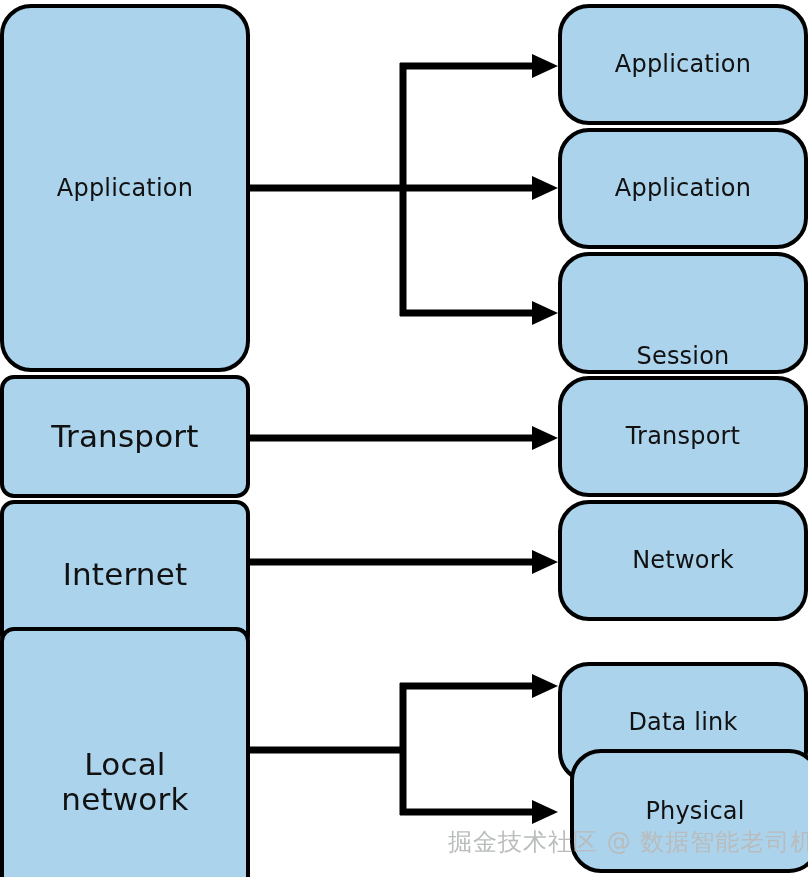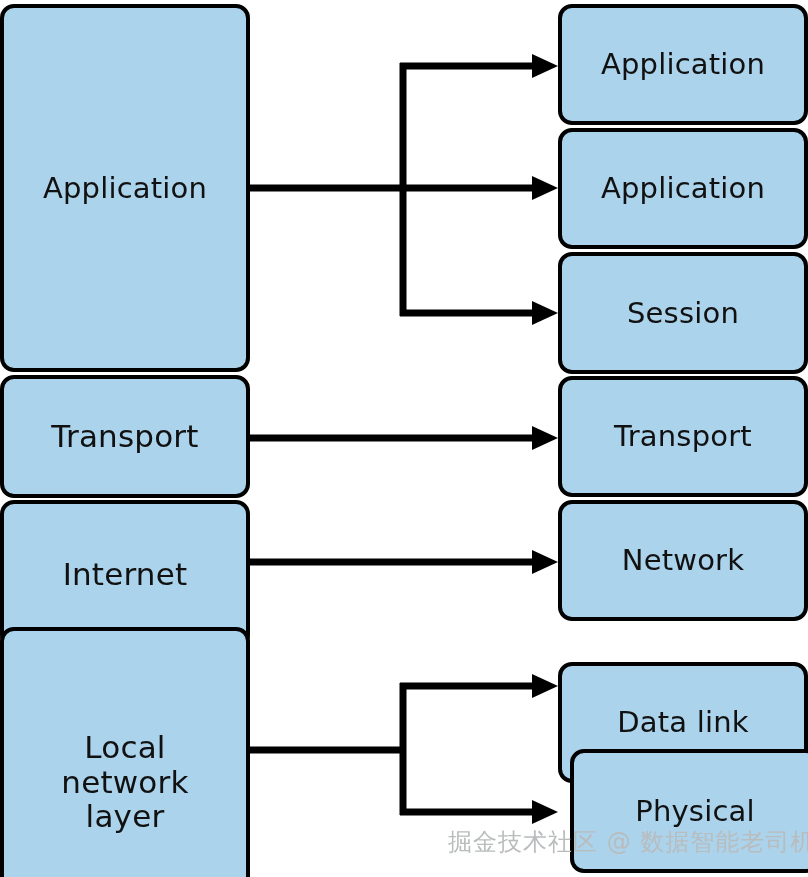--- a/index.html
+++ b/index.html
@@ -32,21 +32,21 @@
     color: #111111;
     line-height: 1.12;
     letter-spacing: 0.2px;
   }
 
   
   .col-left  { left: 0px;   width: 250px; }
   
   .col-right { left: 558px; width: 250px; }
 
-  .fs-big   { font-size: 29px; }
+  .fs-big   { font-size: 24px; border-radius: 31px; }
   .fs-mid   { font-size: 31px; }
 
   
   #connectors {
     position: absolute;
     left: 0;
     top: 0;
     width: 808px;
     height: 877px;
     pointer-events: none;
@@ -118,33 +118,32 @@
   </div>
 
   <div class="layer-box col-left fs-mid" style="top:500px; height:149px;">
     <span>Internet</span>
   </div>
 
   <div class="layer-box col-left fs-mid" style="top:627px; height:310px;">
     <span>
       <span>Local</span><br>
       <span>network</span><br>
-      <span>layer</span>
     </span>
   </div>
 
   <div class="layer-box col-right fs-big" style="top:4px; height:121px;">
     <span>Application</span>
   </div>
 
   <div class="layer-box col-right fs-big" style="top:128px; height:121px;">
     <span>Application</span>
   </div>
 
-  <div class="layer-box col-right fs-big" style="top:252px; height:122px;">
+  <div class="layer-box col-right fs-big" style="top:252px; height:122px;align-items:flex-end;">
     <span>Session</span>
   </div>
 
   <div class="layer-box col-right fs-big" style="top:376px; height:121px;">
     <span>Transport</span>
   </div>
 
   <div class="layer-box col-right fs-big" style="top:500px; height:121px;">
     <span>Network</span>
   </div>

